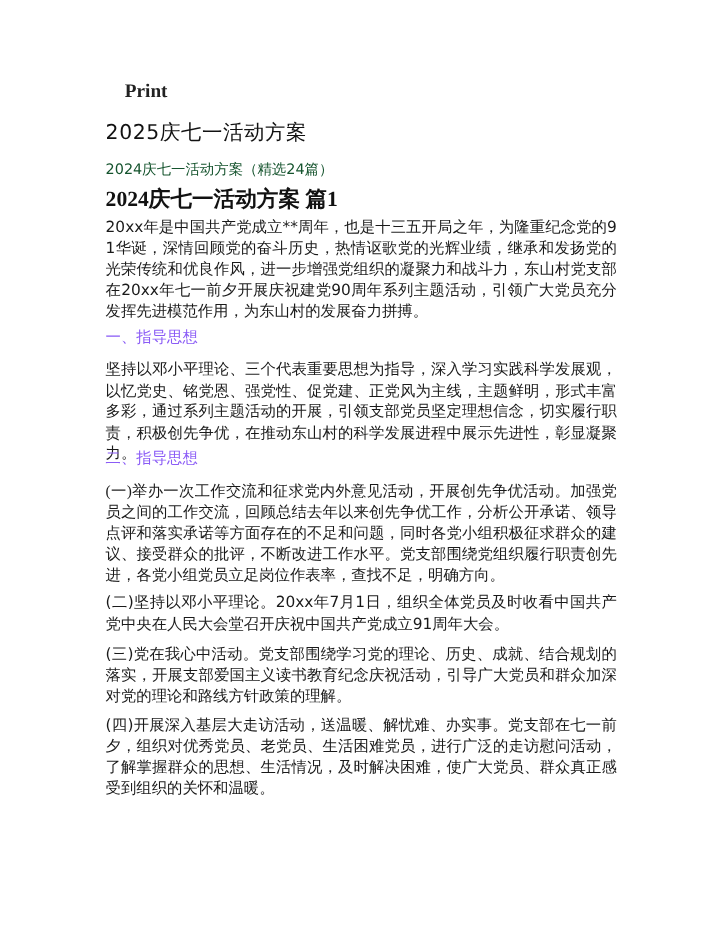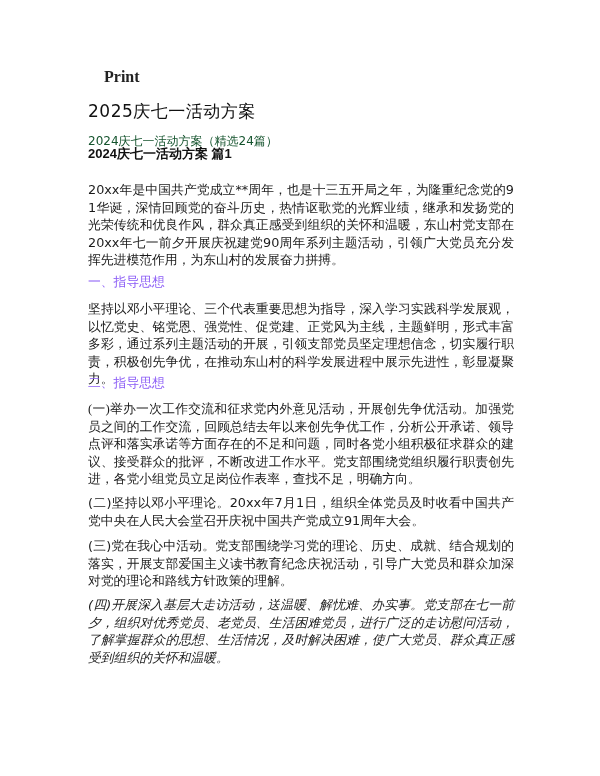--- a/index.html
+++ b/index.html
@@ -46,25 +46,25 @@
       position: absolute;
       left: 0;
       top: 133px;
       font-size: 12px;
       line-height: 16px;
       color: #14532d;
     }
     .section-heading {
       position: absolute;
       left: 0;
-      top: 146px;
-      font-size: 13px;
+      top: 158px;
+      font-size: 18px;
       line-height: 16px;
       font-weight: bold;
-      font-family: Liberation Sans, sans-serif;
+      font-family: Liberation Serif, serif;
       color: #111;
     }
     .para {
       position: absolute;
       left: 0;
       width: 426px;
       font-size: 12.8px;
       line-height: 17.6px;
       color: #1a1a1a;
       text-align: justify;
@@ -84,28 +84,28 @@
 
 <div class="page">
   <div class="print-label">Print</div>
 
   <div class="doc-title">2025庆七一活动方案</div>
 
   <div class="subtitle">2024庆七一活动方案（精选24篇）</div>
 
   <div class="section-heading">2024庆七一活动方案 篇1</div>
 
-  <p class="para" style="top:181px;">20xx年是中国共产党成立**周年，也是十三五开局之年，为隆重纪念党的91华诞，深情回顾党的奋斗历史，热情讴歌党的光辉业绩，继承和发扬党的光荣传统和优良作风，群众真正感受到组织的关怀和温暖，东山村党支部在20xx年七一前夕开展庆祝建党90周年系列主题活动，引领广大党员充分发挥先进模范作用，为东山村的发展奋力拼搏。</p>
+  <p class="para" style="top:181px;">20xx年是中国共产党成立**周年，也是十三五开局之年，为隆重纪念党的91华诞，深情回顾党的奋斗历史，热情讴歌党的光辉业绩，继承和发扬党的光荣传统和优良作风，进一步增强党组织的凝聚力和战斗力，东山村党支部在20xx年七一前夕开展庆祝建党90周年系列主题活动，引领广大党员充分发挥先进模范作用，为东山村的发展奋力拼搏。</p>
 
   <div class="heading-plain" style="top:273px;">一、指导思想</div>
 
   <p class="para" style="top:300px;">坚持以邓小平理论、三个代表重要思想为指导，深入学习实践科学发展观，以忆党史、铭党恩、强党性、促党建、正党风为主线，主题鲜明，形式丰富多彩，通过系列主题活动的开展，引领支部党员坚定理想信念，切实履行职责，积极创先争优，在推动东山村的科学发展进程中展示先进性，彰显凝聚力。</p>
 
   <div class="heading-plain" style="top:374px;">二、指导思想</div>
 
   <p class="para" style="top:401px;font-family:Liberation Serif, serif;">(一)举办一次工作交流和征求党内外意见活动，开展创先争优活动。加强党员之间的工作交流，回顾总结去年以来创先争优工作，分析公开承诺、领导点评和落实承诺等方面存在的不足和问题，同时各党小组积极征求群众的建议、接受群众的批评，不断改进工作水平。党支部围绕党组织履行职责创先进，各党小组党员立足岗位作表率，查找不足，明确方向。</p>
 
   <p class="para" style="top:494px;">(二)坚持以邓小平理论。20xx年7月1日，组织全体党员及时收看中国共产党中央在人民大会堂召开庆祝中国共产党成立91周年大会。</p>
 
   <p class="para" style="top:537px;">(三)党在我心中活动。党支部围绕学习党的理论、历史、成就、结合规划的落实，开展支部爱国主义读书教育纪念庆祝活动，引导广大党员和群众加深对党的理论和路线方针政策的理解。</p>
 
-  <p class="para" style="top:596px;font-style:italic;">(四)开展深入基层大走访活动，送温暖、解忧难、办实事。党支部在七一前夕，组织对优秀党员、老党员、生活困难党员，进行广泛的走访慰问活动，了解掌握群众的思想、生活情况，及时解决困难，使广大党员、群众真正感受到组织的关怀和温暖。</p>
+  <p class="para" style="top:596px;">(四)开展深入基层大走访活动，送温暖、解忧难、办实事。党支部在七一前夕，组织对优秀党员、老党员、生活困难党员，进行广泛的走访慰问活动，了解掌握群众的思想、生活情况，及时解决困难，使广大党员、群众真正感受到组织的关怀和温暖。</p>
 </div>
 
 </body></html>

